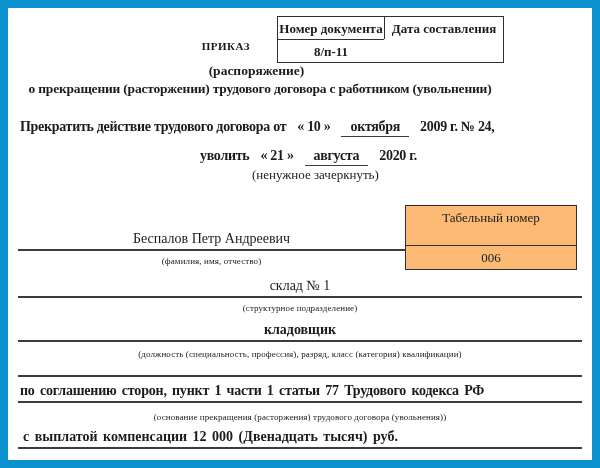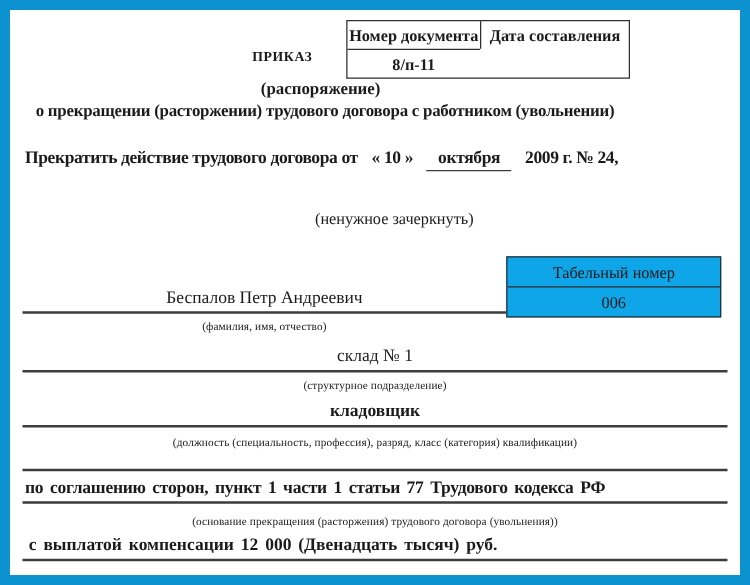--- a/index.html
+++ b/index.html
@@ -62,22 +62,23 @@
     font-size:13px;font-family:Liberation Serif, serif;
   }
 
   
   .pn-table {
     position:absolute; left:405px; top:205px;
     display:grid;
     grid-template-columns:170px;
     grid-template-rows:23px 24px;
     border:1.5px solid #2f2f2f;
-    background:#0ea5e9;
+    background:#fdba74;
     z-index:2;
+    gap:16px;
   }
   .pn-table .cell {
     display:flex; align-items:center; justify-content:center;
     font-size:13px; line-height:1;
   }
   .pn-table .val { border-top:1.5px solid #2f2f2f; }
 
   .field {
     border-bottom:2px solid #3c3c3c;
     text-align:left; font-size:14px;
@@ -126,20 +127,26 @@
   <div class="abs subtitle1">(распоряжение)</div>
   <div class="abs subtitle2">о прекращении (расторжении) трудового договора с работником (увольнении)</div>
 
   <div class="abs date-line line1">
     <span>Прекратить действие трудового договора от</span>
     <span>« 10 »</span>
     <span class="month">октября</span>
     <span>2009 г. № 24,</span>
   </div>
 
+  <div class="abs date-line line2">
+    <span>уволить</span>
+    <span>« 21 »</span>
+    <span class="month">августа</span>
+    <span>2020 г.</span>
+  </div>
 
   <div class="abs strike-note">(ненужное зачеркнуть)</div>
 
   <div class="pn-table">
     <div class="cell head">Табельный номер</div>
     <div class="cell val">006</div>
   </div>
 
   <div class="abs field name-field">
     <span>Беспалов Петр Андреевич</span>

